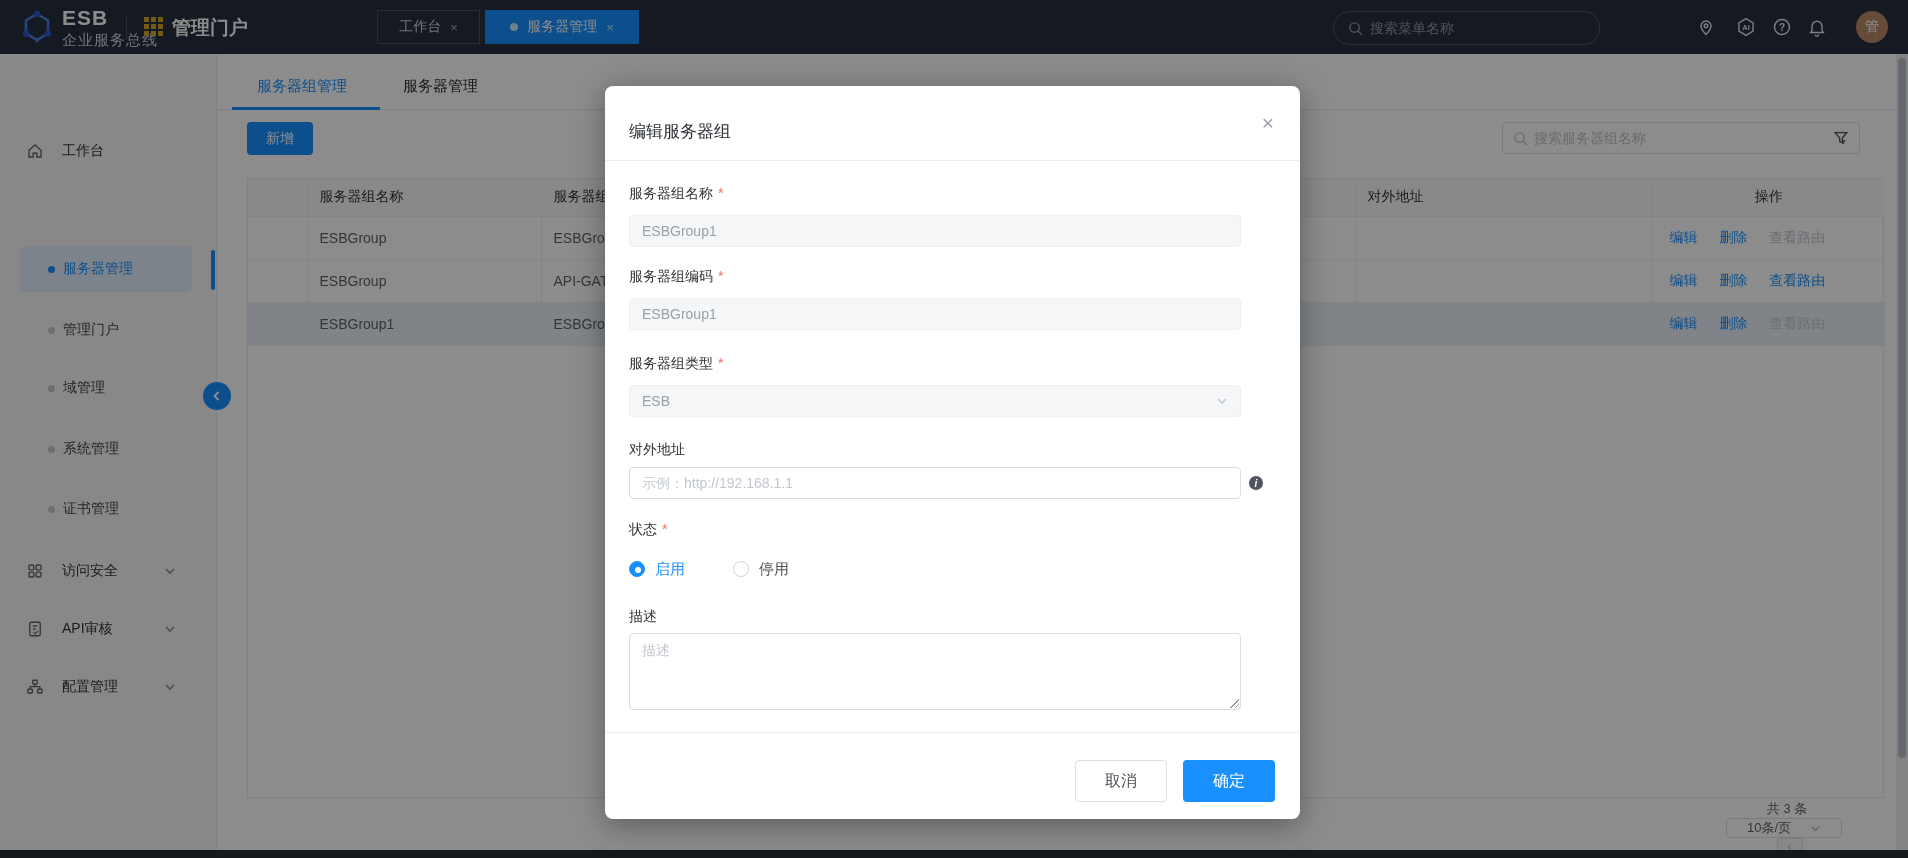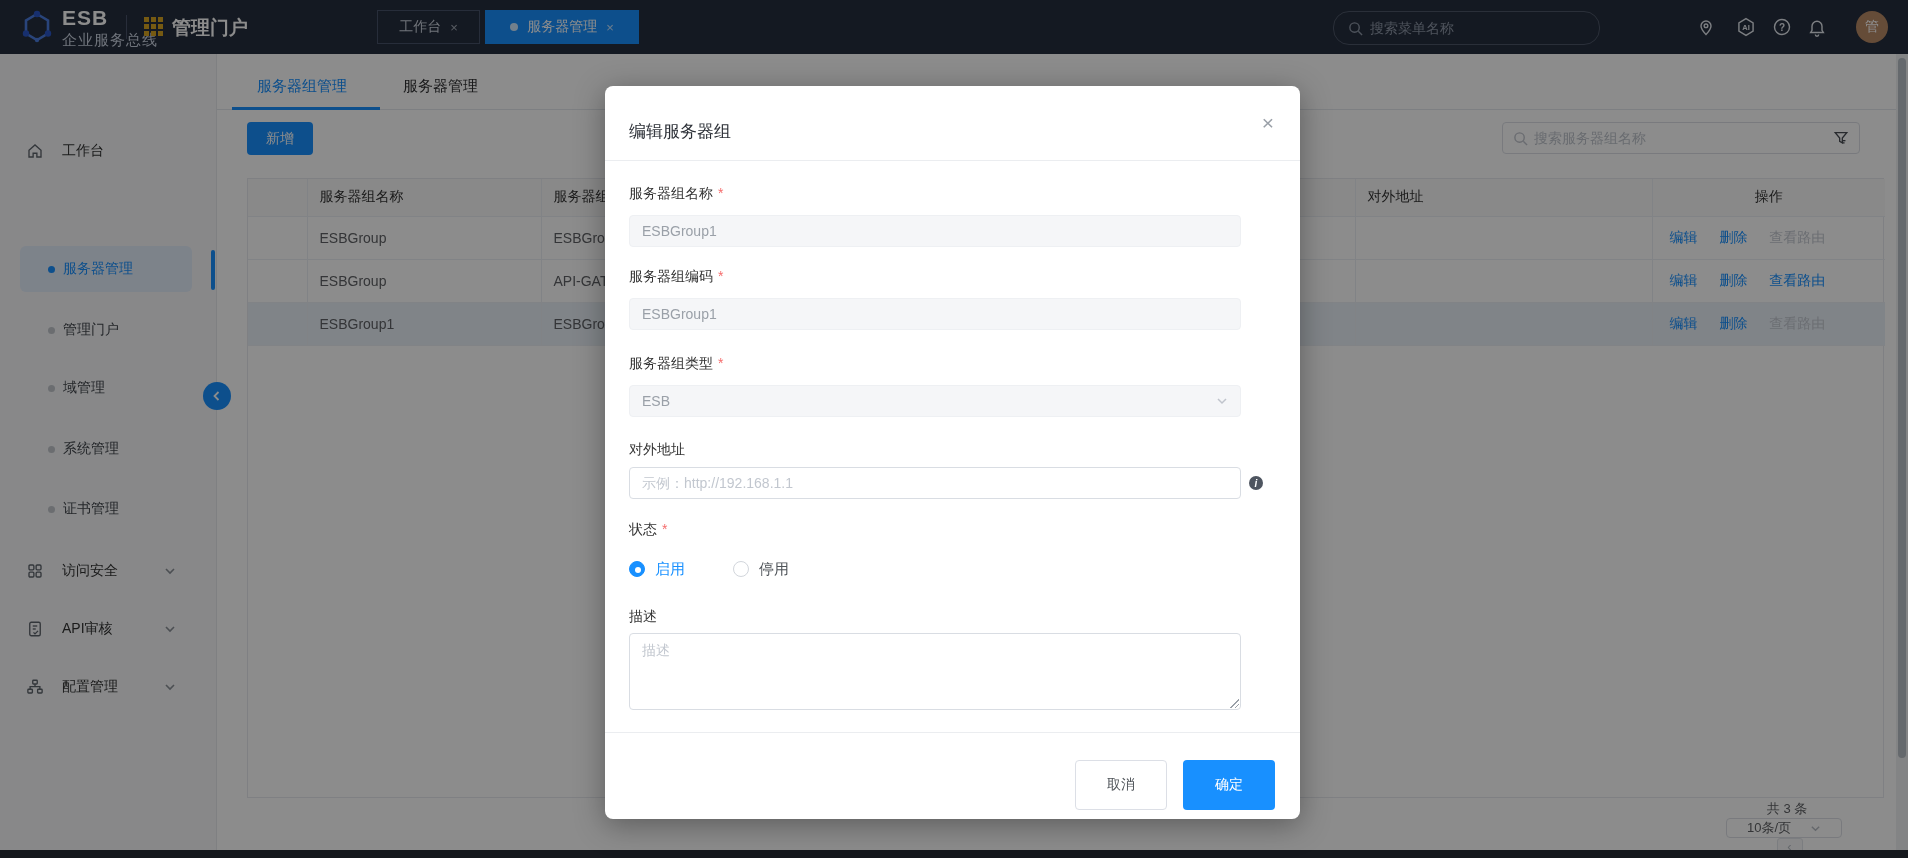--- a/index.html
+++ b/index.html
@@ -117,21 +117,21 @@
   .radio-lbl.on{color:var(--blue);}
   .radio-lbl.off{color:#4e5358;margin-right:0;}
   .radio-gap{width:48px;}
   .m-textarea{position:absolute;left:24px;top:547px;width:612px;height:77px;border:1px solid #d9dde3;border-radius:4px;
               font-size:14px;color:#333;padding:8px 12px;outline:none;resize:none;
               font-family:"Liberation Sans","DejaVu Sans",sans-serif;}
   .m-textarea::placeholder{color:#c2c7cf;}
   .resize-h{position:absolute;left:624px;top:612px;width:10px;height:10px;pointer-events:none;
             background:linear-gradient(135deg,transparent 0 55%,#9aa0a8 55% 62%,transparent 62% 78%,#9aa0a8 78% 85%,transparent 85%);}
   .m-fdiv{position:absolute;left:0;top:646px;width:695px;height:1px;background:#ebedf0;}
-  .m-btn{position:absolute;top:674px;width:92px;height:50px;border-radius:4px;font-size:14px;cursor:pointer;}
+  .m-btn{position:absolute;top:674px;width:92px;height:42px;border-radius:4px;font-size:16px;cursor:pointer;}
   .m-cancel{left:470px;background:#fff;border:1px solid var(--border);color:#4e5358;}
   .m-ok{left:578px;background:var(--blue);border:none;color:#fff;}
 
   svg{display:block;}
 </style>
 </head>
 <body>
 
 <div class="screen">
 

